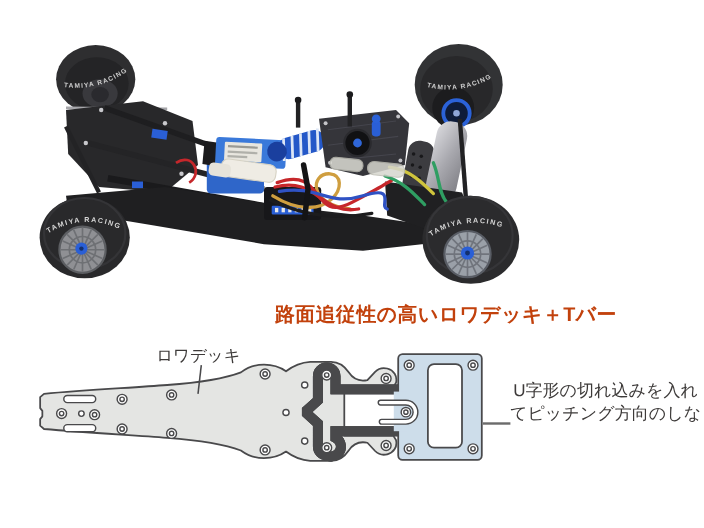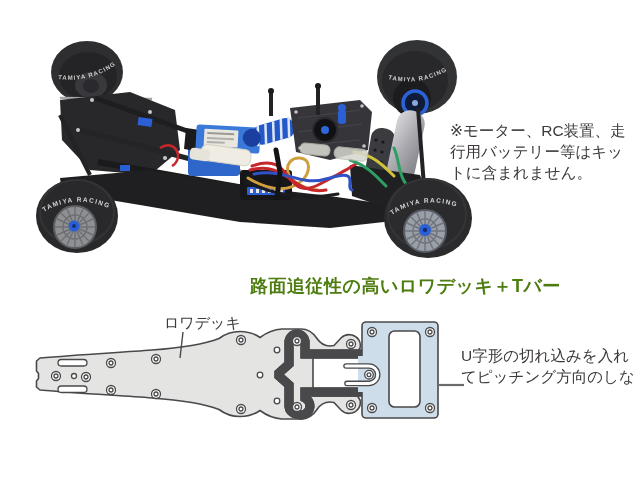--- a/index.html
+++ b/index.html
@@ -1,23 +1,23 @@
 <!DOCTYPE html>
 <html><head>
 <meta charset="utf-8">
 <style>
   html,body{margin:0;padding:0;background:#ffffff;}
   .canvas{position:relative;width:640px;height:480px;background:#ffffff;overflow:hidden;
           font-family:"Liberation Sans","DejaVu Sans",sans-serif;}
   svg{position:absolute;left:0;top:0;}
   .jp{color:#3d3a39;}
   .note-top{position:absolute;left:450px;top:120px;width:190px;font-size:15.5px;line-height:21px;font-weight:500;}
-  .diagram-title{position:absolute;left:250px;top:274px;width:320px;font-size:18px;font-weight:700;color:#4d7c0f;letter-spacing:0.5px;}
-  .deck-label{position:absolute;left:164px;top:314px;font-size:15px;font-weight:500;}
-  .note-bottom{position:absolute;left:461px;top:346px;width:179px;font-size:15.5px;line-height:20.5px;font-weight:500;}
+  .diagram-title{position:absolute;left:250px;top:274px;width:320px;font-size:18px;font-weight:700;color:#c2410c;letter-spacing:0.5px;}
+  .deck-label{position:absolute;left:142px;top:314px;font-size:15px;font-weight:500;}
+  .note-bottom{position:absolute;left:461px;top:346px;width:179px;font-size:15.5px;line-height:20.5px;font-weight:500;text-align:center;}
   .note-bottom .ls{letter-spacing:2.5px;}
 </style>
 </head>
 <body>
 
 <div class="canvas">
 
 <svg width="640" height="480" viewBox="0 0 640 480">
   <defs>
     <linearGradient id="silver" x1="0" y1="0" x2="1" y2="1">
@@ -301,25 +301,20 @@
         <circle cx="430" cy="408" r="4.5"></circle>
             <circle cx="430" cy="408" r="2"></circle>
       </g>
     </g>
 
     <line x1="183" y1="332" x2="180" y2="358" stroke="#49494b" stroke-width="1.4"></line>
     <line x1="439" y1="385" x2="464" y2="385" stroke-width="2.2" stroke="#6b6b6b"></line>
   </g>
 </svg>
 
-<div class="note-top jp">
-  <div>※モーター、RC装置、走</div>
-  <div>行用バッテリー等はキッ</div>
-  <div>トに含まれません。</div>
-</div>
 
 <div class="diagram-title jp">路面追従性の高いロワデッキ＋Tバー</div>
 
 <div class="deck-label jp">ロワデッキ</div>
 
 <div class="note-bottom jp">
   <div>U字形の切れ込みを入れ</div>
   <div>てピッチング方向のしな</div>
 </div>
 

